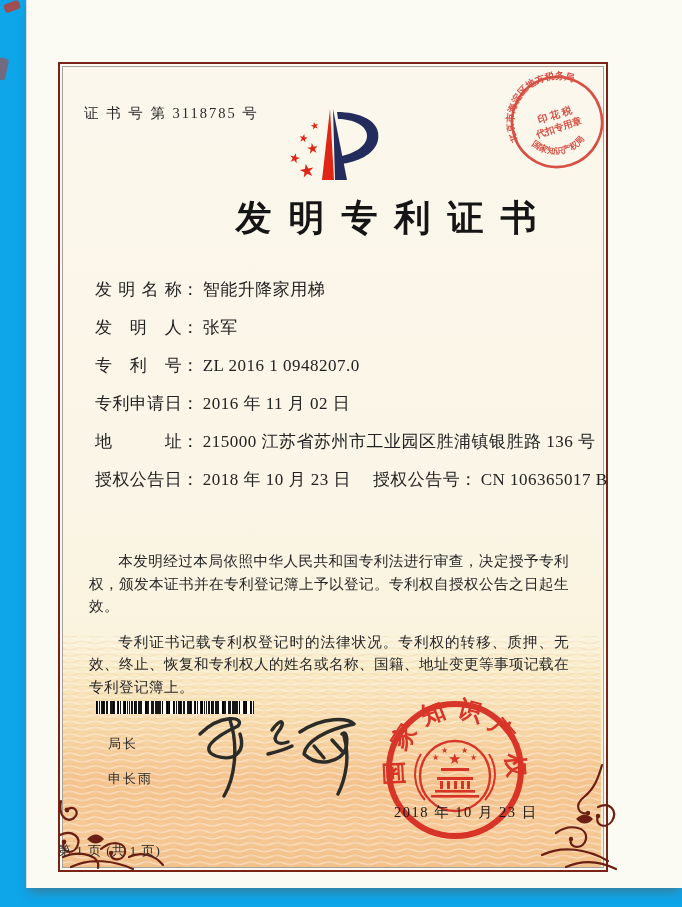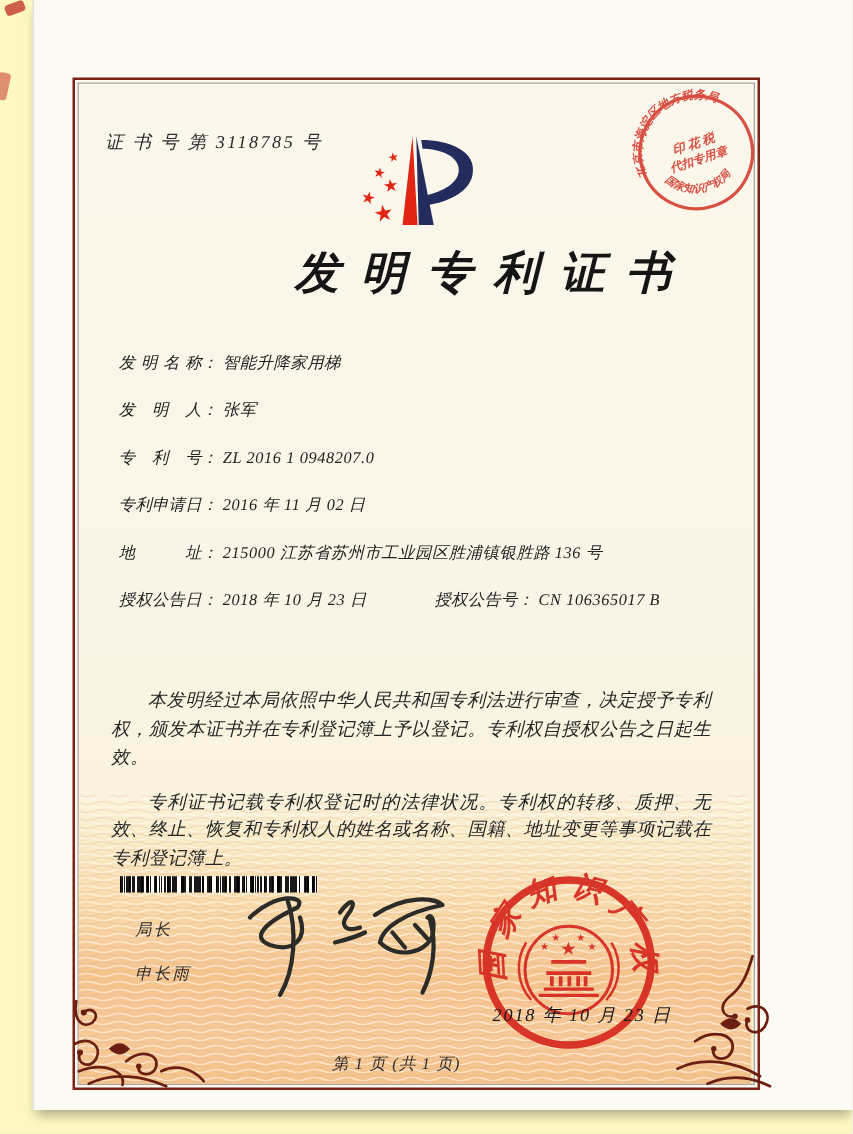--- a/index.html
+++ b/index.html
@@ -1,37 +1,37 @@
 <!DOCTYPE html>
 <html><head>
 <meta charset="utf-8">
 <style>
   html,body{margin:0;padding:0;background:#e9e9e9;}
-  .scan{position:relative;width:682px;height:907px;margin:0 auto;background:#fef9c3;overflow:hidden;
-        font-family:"Liberation Serif","DejaVu Serif",serif;color:#1d1d1d;font-style:italic;}
+  .scan{position:relative;width:682px;height:907px;margin:0 auto;background:#0ea5e9;overflow:hidden;
+        font-family:"Liberation Serif","DejaVu Serif",serif;color:#1d1d1d;}
   .page{position:absolute;left:26px;top:0;width:656px;height:888px;background:#fcfbf3;
         border-left:1px solid #ddd9cf;box-shadow:0 7px 9px -3px rgba(95,90,78,.5);}
   .artifact{position:absolute;background:#c23a2a;border-radius:3px;opacity:.8;}
   .a1{left:4px;top:2px;width:16px;height:9px;transform:rotate(-20deg);}
   .a2{left:-3px;top:58px;width:10px;height:22px;transform:rotate(12deg);opacity:.55;}
 
   .frame{position:absolute;left:58px;top:62px;width:546px;height:806px;border:2px solid #7c2318;}
   .frame-inner{position:absolute;inset:2px;border:1px solid #a9a195;
         background:linear-gradient(180deg,#fbf7ec 0%,#faf5e6 55%,#faf2da 78%,#f9efd2 100%);}
   .guillo{position:absolute;left:63px;top:636px;width:538px;height:231px;
         background:linear-gradient(180deg,rgba(250,240,212,0) 0%,#f9ecc9 14%,#f8daab 38%,#f5c48f 62%,#f6c996 84%,#f3c28c 100%);}
   .guillo svg{position:absolute;inset:0;}
 
   .cert-no{position:absolute;left:84px;top:104px;font-size:14.5px;letter-spacing:2px;color:#2a2a2a;}
   .logo{position:absolute;left:280px;top:92px;}
   .taxstamp{position:absolute;left:507px;top:72px;transform:rotate(-18deg);opacity:.88;}
   .title{position:absolute;left:58px;top:194px;width:656px;text-align:center;
          font-size:36px;font-weight:700;letter-spacing:17px;text-indent:17px;color:#151515;}
 
-  .fields{position:absolute;left:95px;top:280px;width:486px;font-size:13px;color:#222;}
+  .fields{position:absolute;left:95px;top:280px;width:486px;font-size:17px;color:#222;}
   .field{margin-bottom:18px;line-height:20px;white-space:nowrap;}
   .flabel{display:inline-block;width:5.1em;text-align:justify;text-align-last:justify;vertical-align:top;}
   .fcolon{margin-right:4px;}
   .fvalue{letter-spacing:.5px;}
   .gval{display:inline-block;width:166px;}
 
   .body-text{position:absolute;left:76px;top:537px;width:506px;font-size:14.6px;line-height:22.5px;
         color:#262626;letter-spacing:.4px;text-align:justify;}
   .body-text p{margin:13px;text-indent:2em;}
 
@@ -39,21 +39,21 @@
       background:
         repeating-linear-gradient(90deg,#181818 0 2px,rgba(255,255,255,.85) 2px 3px,#181818 3px 4px,rgba(255,255,255,.85) 4px 7px),
         repeating-linear-gradient(90deg,#181818 0 1px,transparent 1px 5px,#181818 5px 8px,transparent 8px 11px);
       background-blend-mode:multiply;}
   .signer{position:absolute;left:108px;font-family:"Liberation Sans","DejaVu Sans",sans-serif;
         font-size:13px;color:#2a2a2a;letter-spacing:2px;}
   .signer.t{top:735px;} .signer.n{top:770px;}
   .signature{position:absolute;left:172px;top:696px;}
   .seal{position:absolute;left:380px;top:692px;opacity:.92;}
   .seal-date{position:absolute;left:394px;top:803px;font-size:14.5px;letter-spacing:1.5px;color:#181818;}
-  .footer{position:absolute;left:58px;top:842px;width:518px;text-align:center;font-size:13px;
+  .footer{position:absolute;left:58px;top:842px;width:518px;text-align:left;font-size:13px;
         letter-spacing:1px;color:#2c2c2c;}
   .orn{position:absolute;}
   .orn.bl{left:57px;top:795px;}
   .orn.br{left:536px;top:763px;}
 </style>
 </head>
 <body>
 
 <div class="scan">
   <div class="page"></div>

